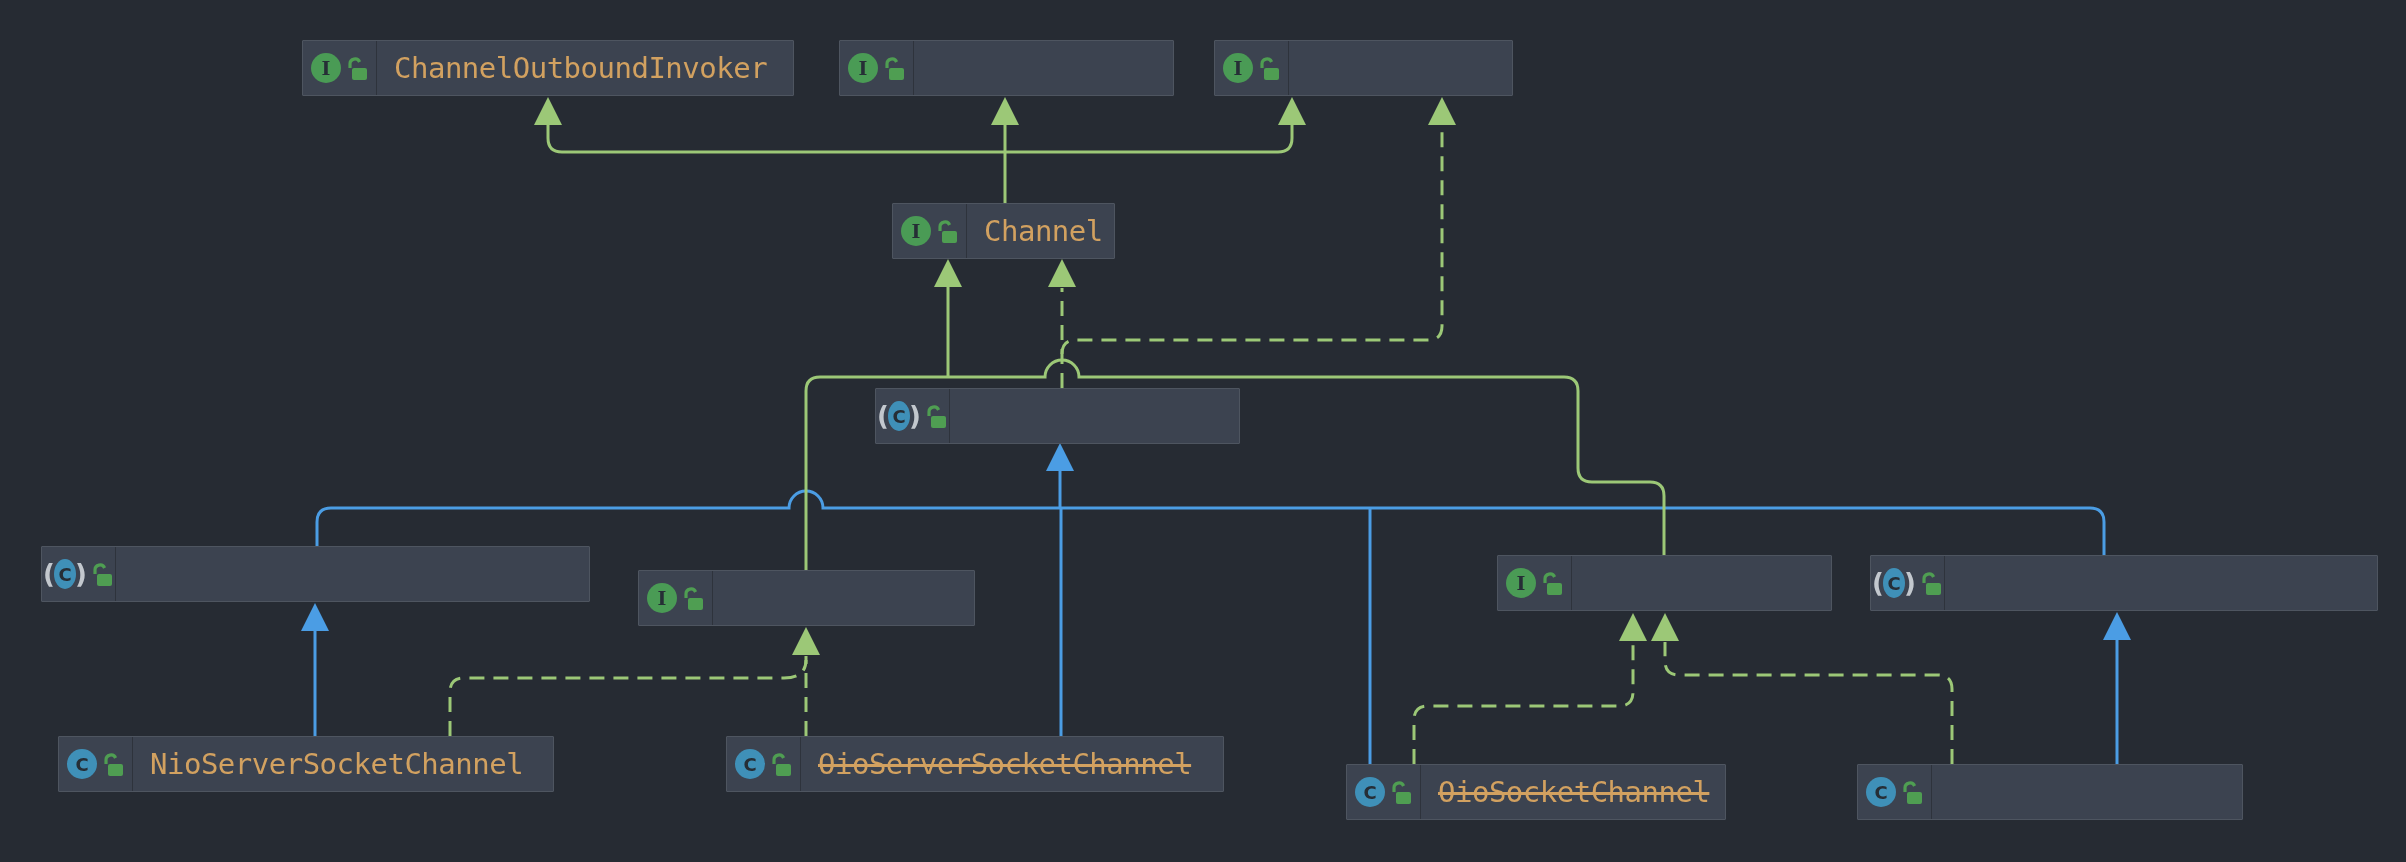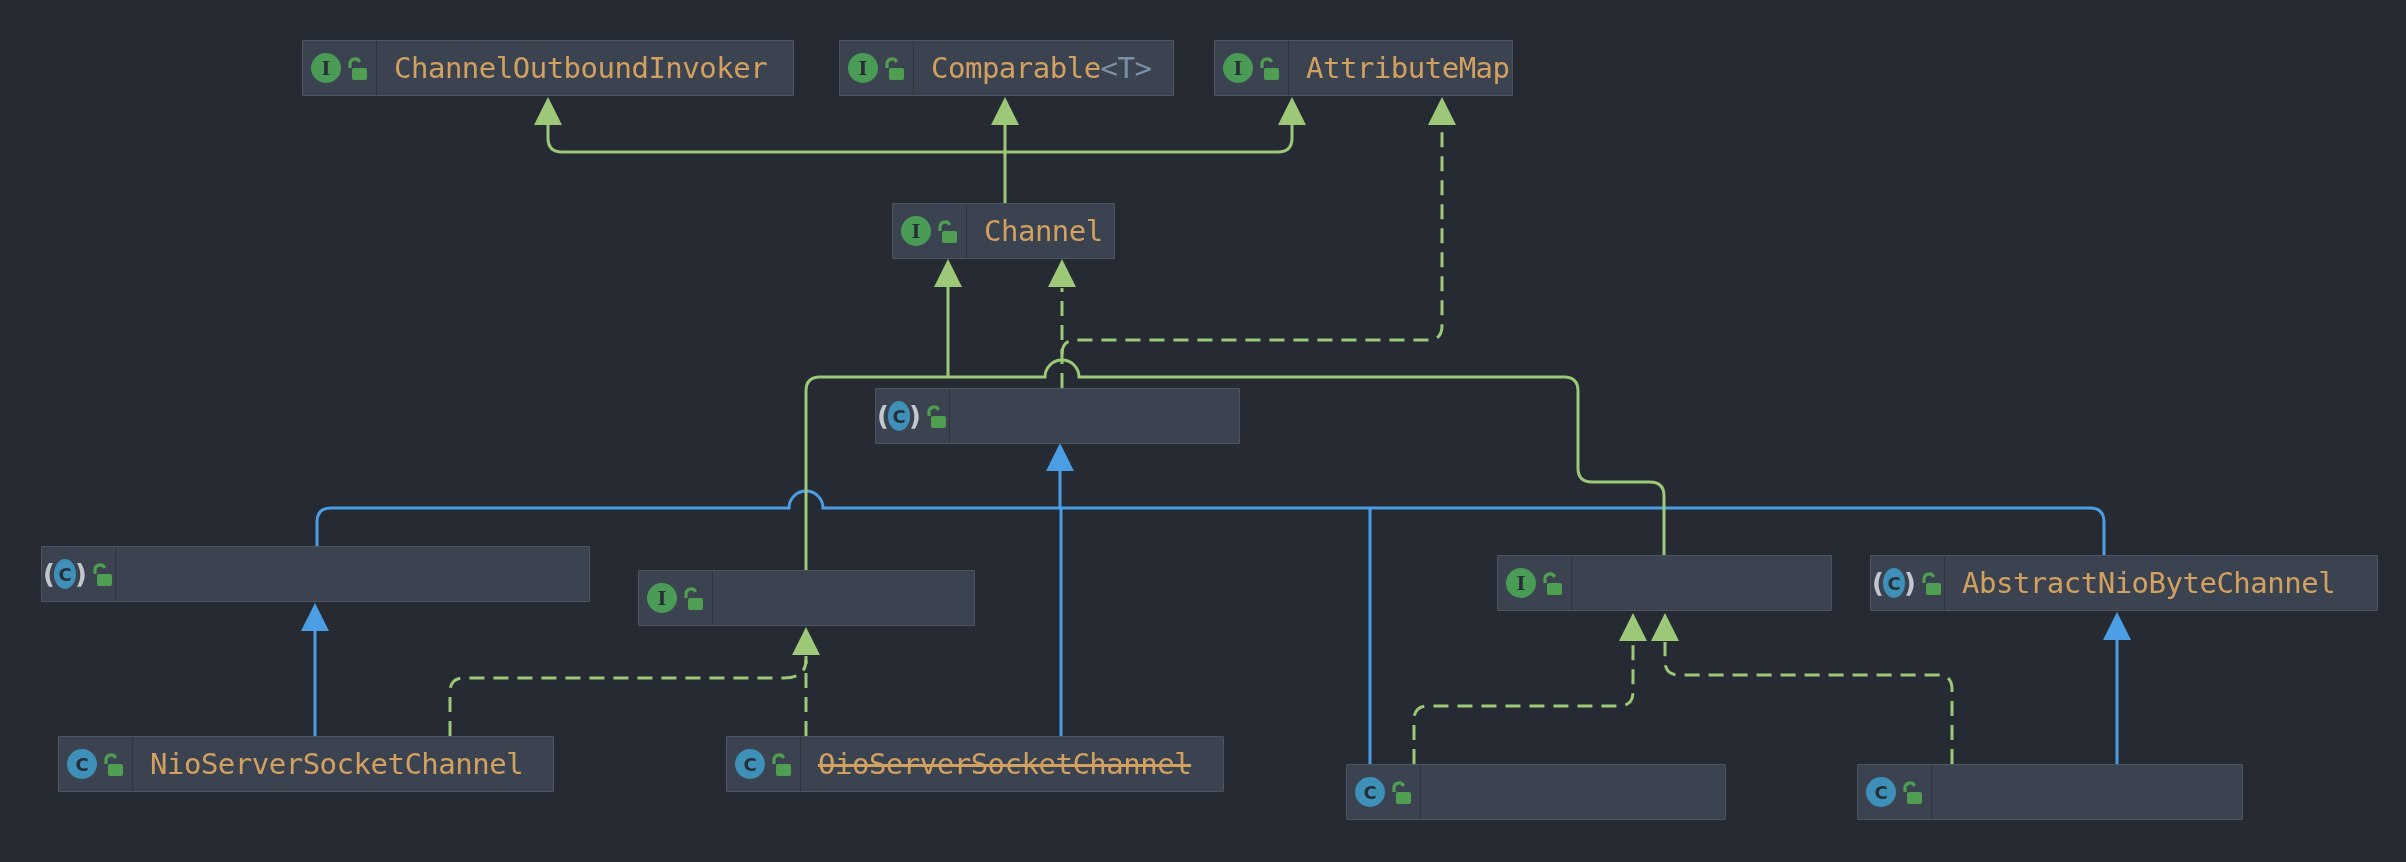--- a/index.html
+++ b/index.html
@@ -105,40 +105,34 @@
       <span class="type-icon">
         <span class="circ iface">
             <i>I</i>
           </span>
         </span>
       <svg class="lock" width="22" height="25">
         <path d="M4 12 V8 a5 5 0 0 1 9.6-2" fill="none" stroke="#4f9e52" stroke-width="3.2"></path>
         <rect x="6" y="12" width="15" height="12" rx="2" fill="#4f9e52"></rect>
         </svg>
     </span>
-    <span class="label-cell">
-        <span class="label"><span>Comparable</span><span class="generic">&lt;T&gt;</span></span>
-      </span>
   </div>
 
   <div class="node" style="left:1214px;top:40px;width:299px;">
     <span class="icon-cell">
       <span class="type-icon">
         <span class="circ iface">
             <i>I</i>
           </span>
         </span>
       <svg class="lock" width="22" height="25">
         <path d="M4 12 V8 a5 5 0 0 1 9.6-2" fill="none" stroke="#4f9e52" stroke-width="3.2"></path>
         <rect x="6" y="12" width="15" height="12" rx="2" fill="#4f9e52"></rect>
         </svg>
     </span>
-    <span class="label-cell">
-        <span class="label">AttributeMap</span>
-      </span>
   </div>
 
   <div class="node" style="left:892px;top:203px;width:223px;">
     <span class="icon-cell">
       <span class="type-icon">
         <span class="circ iface">
             <i>I</i>
           </span>
         </span>
       <svg class="lock" width="22" height="25">
@@ -218,23 +212,20 @@
         <span class="circ cls">
             <i>C</i>
           </span>
         <b class="paren">)</b>
         </span>
       <svg class="lock" width="22" height="25">
         <path d="M4 12 V8 a5 5 0 0 1 9.6-2" fill="none" stroke="#4f9e52" stroke-width="3.2"></path>
         <rect x="6" y="12" width="15" height="12" rx="2" fill="#4f9e52"></rect>
         </svg>
     </span>
-    <span class="label-cell">
-        <span class="label">AbstractNioByteChannel</span>
-      </span>
   </div>
 
   <div class="node" style="left:58px;top:736px;width:496px;">
     <span class="icon-cell">
       <span class="type-icon">
         <span class="circ cls">
             <i>C</i>
           </span>
         </span>
       <svg class="lock" width="22" height="25">
@@ -269,20 +260,23 @@
       <span class="type-icon">
         <span class="circ cls">
             <i>C</i>
           </span>
         </span>
       <svg class="lock" width="22" height="25">
         <path d="M4 12 V8 a5 5 0 0 1 9.6-2" fill="none" stroke="#4f9e52" stroke-width="3.2"></path>
         <rect x="6" y="12" width="15" height="12" rx="2" fill="#4f9e52"></rect>
         </svg>
     </span>
+    <span class="label-cell">
+        <span class="label deprecated">OioSocketChannel</span>
+      </span>
   </div>
 
   <div class="node" style="left:1857px;top:764px;width:386px;">
     <span class="icon-cell">
       <span class="type-icon">
         <span class="circ cls">
             <i>C</i>
           </span>
         </span>
       <svg class="lock" width="22" height="25">

